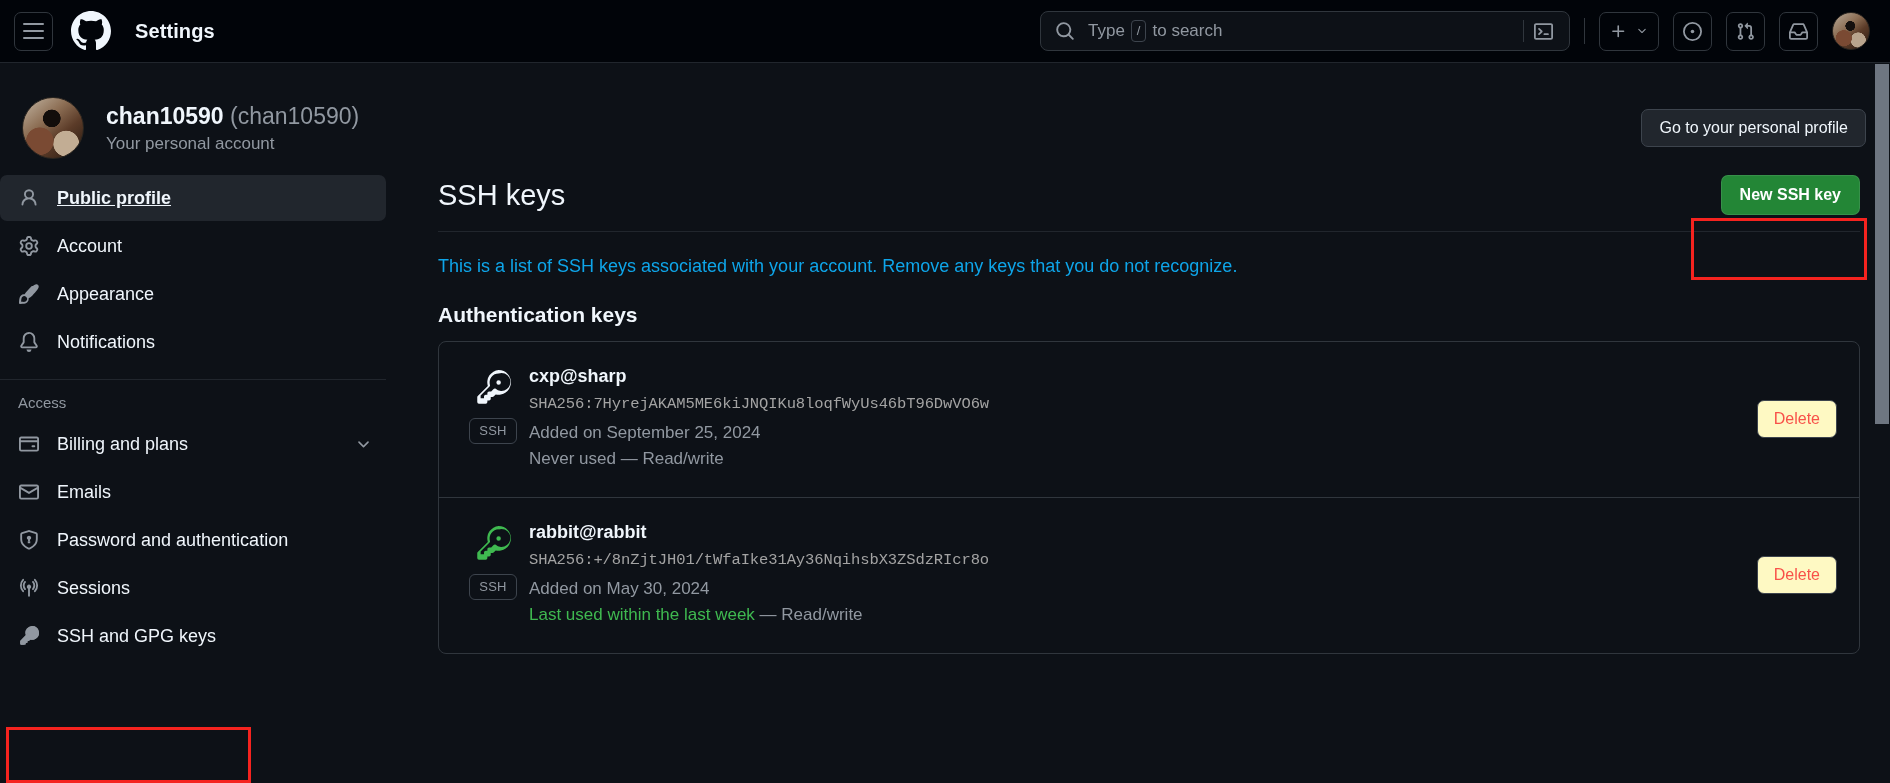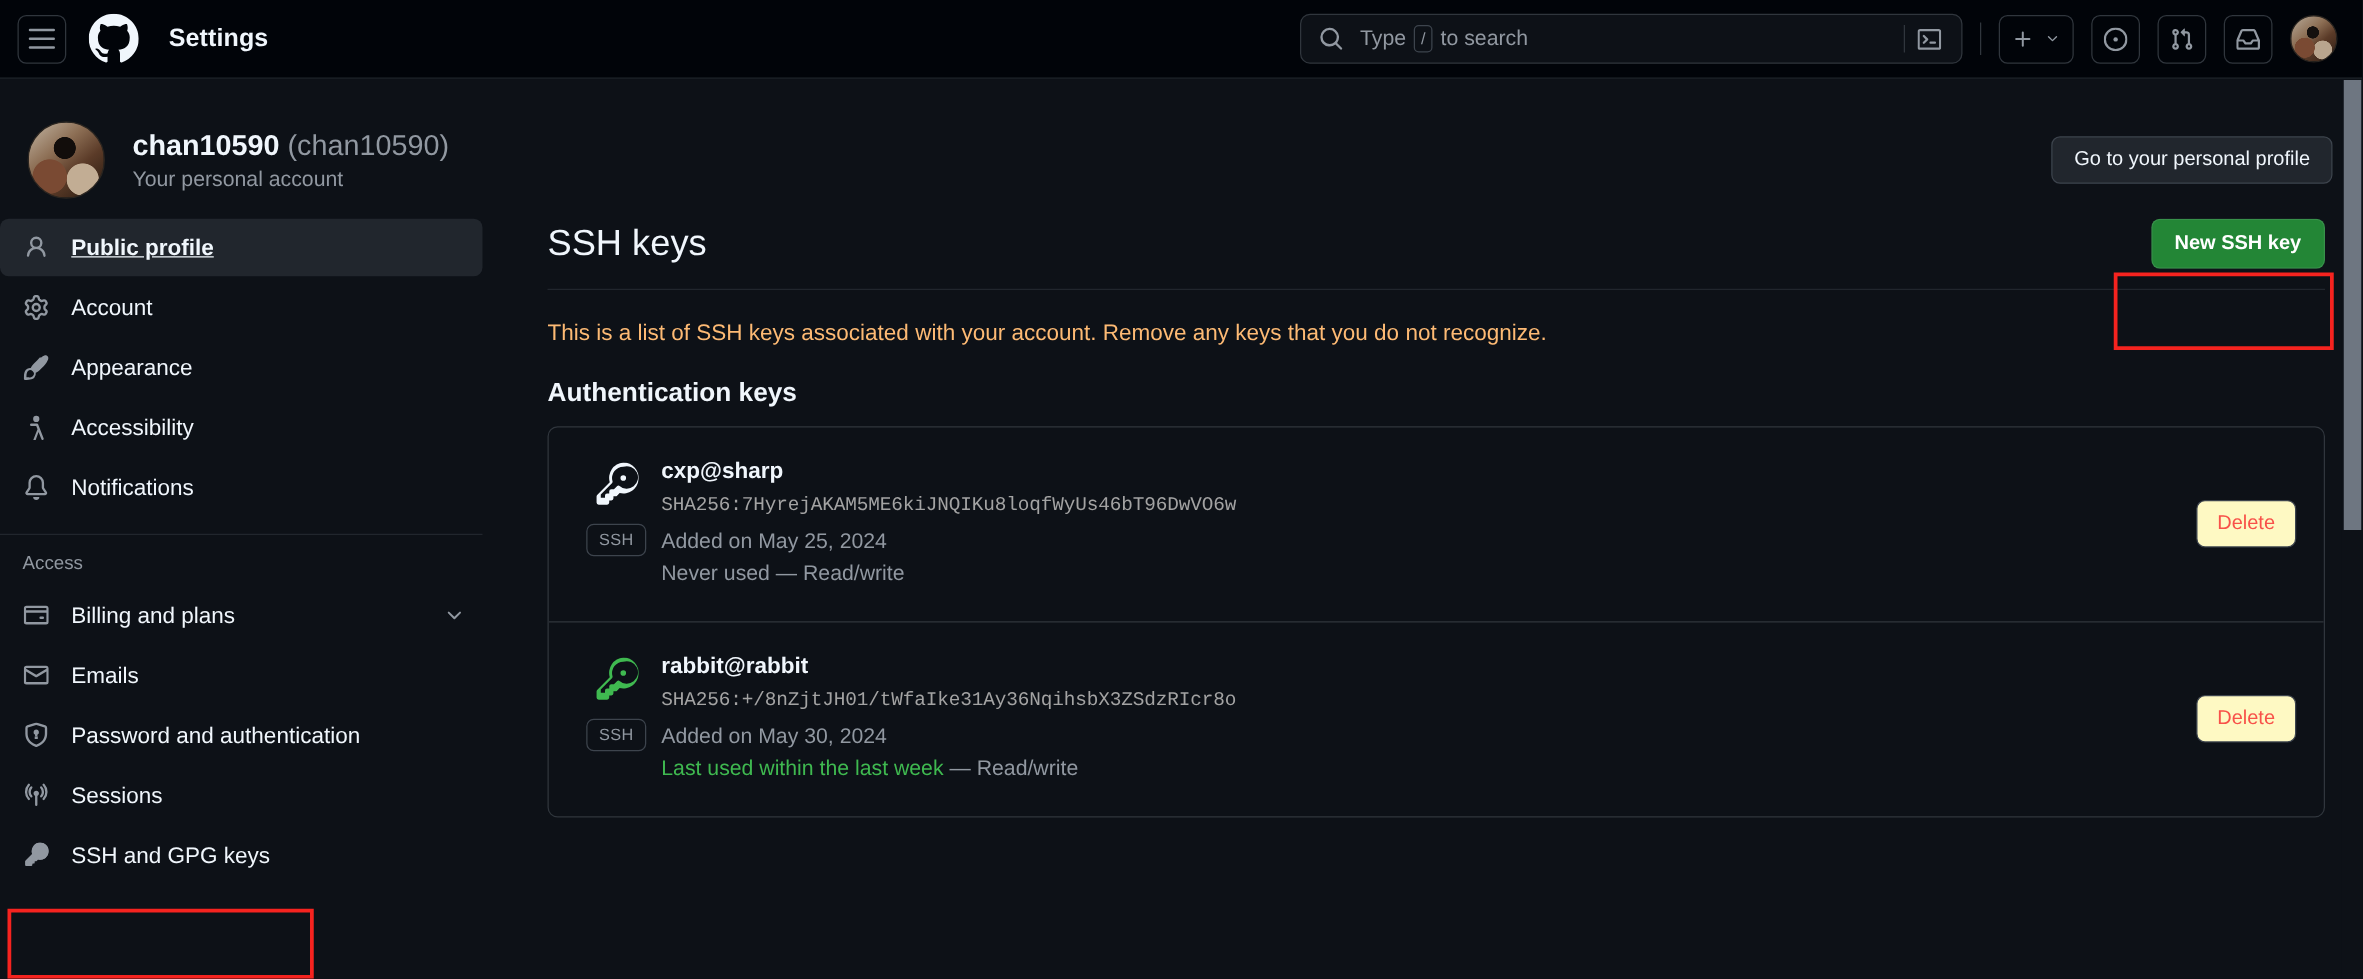--- a/index.html
+++ b/index.html
@@ -225,21 +225,21 @@
     color: #ffffff;
     font-size: 16px;
     font-weight: 600;
     padding: 10px 18px;
     cursor: pointer;
     font-family: inherit;
     white-space: nowrap;
   }
   .intro-text {
     font-size: 18px;
-    color: #fdba74;
+    color: #0ea5e9;
     margin: 24px 0 0 0;
   }
   .section-heading {
     font-size: 21px;
     font-weight: 600;
     color: #f0f6fc;
     margin: 26px 0 14px 0;
   }
 
   .keys-card {
@@ -423,29 +423,20 @@
 
     <div class="nav-item">
       <span class="ni-icon">
         <svg width="20" height="20" viewBox="0 0 16 16" fill="currentColor">
             <path d="M11.134 1.535c.7-.509 1.416-.942 2.076-1.155.649-.21 1.463-.267 2.069.34.603.601.568 1.411.368 2.07-.202.668-.624 1.39-1.125 2.096-1.011 1.424-2.496 2.987-3.775 4.249-1.098 1.084-2.132 1.839-3.04 2.3a3.744 3.744 0 0 1-1.055 3.217c-.431.431-1.065.691-1.657.861-.614.177-1.294.287-1.914.357A21.151 21.151 0 0 1 .797 16H.743l.007-.75H.749L.742 16a.75.75 0 0 1-.743-.742l.743-.008-.742.007v-.054a21.25 21.25 0 0 1 .13-2.284c.067-.647.187-1.287.368-1.907.168-.575.447-1.214.88-1.646a3.742 3.742 0 0 1 3.1-1.072c.499-.969 1.28-2.08 2.395-3.194 1.265-1.265 2.424-2.514 3.39-3.561ZM3.453 14.337a8.76 8.76 0 0 0 1.149-.15c.531-.153.907-.341 1.13-.564a2.247 2.247 0 1 0-3.177-3.177c-.223.223-.41.6-.563 1.13-.133.46-.193.98-.23 1.426-.04.46-.041.904-.034 1.244.14.007.275.014.404.021.265.014.531.018.79.014.167-.003.338-.01.531-.02Z"></path>
           </svg>
       </span>
       <span class="ni-label">Appearance</span>
     </div>
 
-    <div class="nav-item">
-      <span class="ni-icon">
-        <svg width="20" height="20" viewBox="0 0 16 16" fill="currentColor">
-            <path d="M9.465 10.8 11.3 15.5a.75.75 0 0 0 1.4-.546l-3.5-9a.75.75 0 0 0-.7-.479H4.75a.75.75 0 0 0 0 1.5h3.234l.81 2.085-3.078 7.894a.75.75 0 1 0 1.398.546ZM8 4.5a2 2 0 1 0 0-4 2 2 0 0 0 0 4Z"></path>
-            <path d="M3.25 6a.75.75 0 0 1 0 1.5H1.5v7h13v-7h-1.75a.75.75 0 0 1 0-1.5h2A1.25 1.25 0 0 1 16 7.25v7.5c0 .69-.56 1.25-1.25 1.25H1.25C.56 16 0 15.44 0 14.75v-7.5C0 6.56.56 6 1.25 6Z" opacity="0"></path>
-          </svg>
-      </span>
-      <span class="ni-label">Accessibility</span>
-    </div>
 
     <div class="nav-item">
       <span class="ni-icon">
         <svg width="20" height="20" viewBox="0 0 16 16" fill="currentColor">
             <path d="M8 16a2 2 0 0 0 1.985-1.75c.017-.137-.097-.25-.235-.25h-3.5c-.138 0-.252.113-.235.25A2 2 0 0 0 8 16ZM3 5a5 5 0 0 1 10 0v2.947c0 .05.015.098.042.139l1.703 2.555A1.519 1.519 0 0 1 13.482 13H2.518a1.516 1.516 0 0 1-1.263-2.36l1.703-2.554A.255.255 0 0 0 3 7.947Zm5-3.5A3.5 3.5 0 0 0 4.5 5v2.947c0 .346-.102.683-.294.97l-1.703 2.556a.017.017 0 0 0-.003.01c0 .006.002.009.003.01l.006.006.007.004.01.003h10.964l.01-.003.007-.004.006-.006c.001-.001.003-.004.003-.01a.017.017 0 0 0-.003-.01l-1.703-2.554a1.745 1.745 0 0 1-.294-.97V5A3.5 3.5 0 0 0 8 1.5Z"></path>
           </svg>
       </span>
       <span class="ni-label">Notifications</span>
     </div>
 
@@ -526,21 +517,21 @@
           <span>
             <svg width="36" height="36" viewBox="0 0 16 16" fill="#f0f6fc">
                 <path d="M10.5 0a5.499 5.499 0 1 1-1.288 10.848l-.932.932a.749.749 0 0 1-.53.22H7v.75a.75.75 0 0 1-.75.75H5.5v.75a.75.75 0 0 1-.75.75h-3a.75.75 0 0 1-.75-.75v-2.19a.75.75 0 0 1 .22-.53l4.472-4.472A5.499 5.499 0 0 1 10.5 0Zm0 1.5a4 4 0 0 0-3.843 5.117.75.75 0 0 1-.184.762L2.5 11.354v1.146h1.5v-.75a.75.75 0 0 1 .75-.75h.75v-.75a.75.75 0 0 1 .75-.75h.939l1.075-1.075a.75.75 0 0 1 .762-.183A4 4 0 1 0 10.5 1.5ZM11.5 5.5a1 1 0 1 1-2 0 1 1 0 0 1 2 0Z"></path>
               </svg>
           </span>
           <span class="ssh-badge">SSH</span>
         </div>
         <div class="key-info">
           <div class="key-title">cxp@sharp</div>
           <div class="key-fingerprint">SHA256:7HyrejAKAM5ME6kiJNQIKu8loqfWyUs46bT96DwVO6w</div>
-          <div class="key-meta">Added on May 25, 2024</div>
+          <div class="key-meta">Added on September 25, 2024</div>
           <div class="key-meta">
             <span>Never used</span>
             <span>— Read/write</span>
           </div>
         </div>
         <button class="btn-delete">Delete</button>
       </div>
 
       <div class="key-row">
         <div class="key-icon-col">

